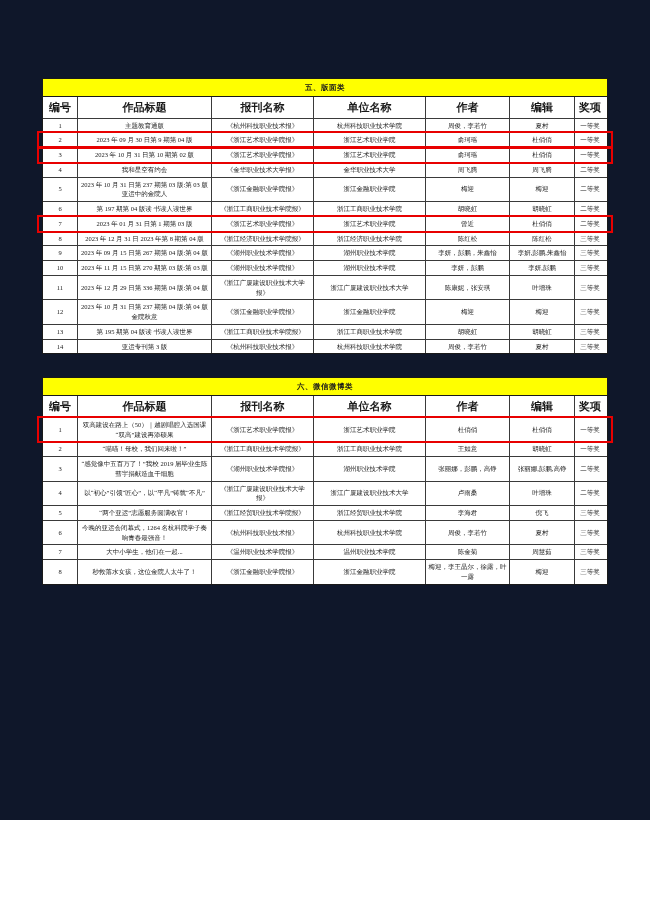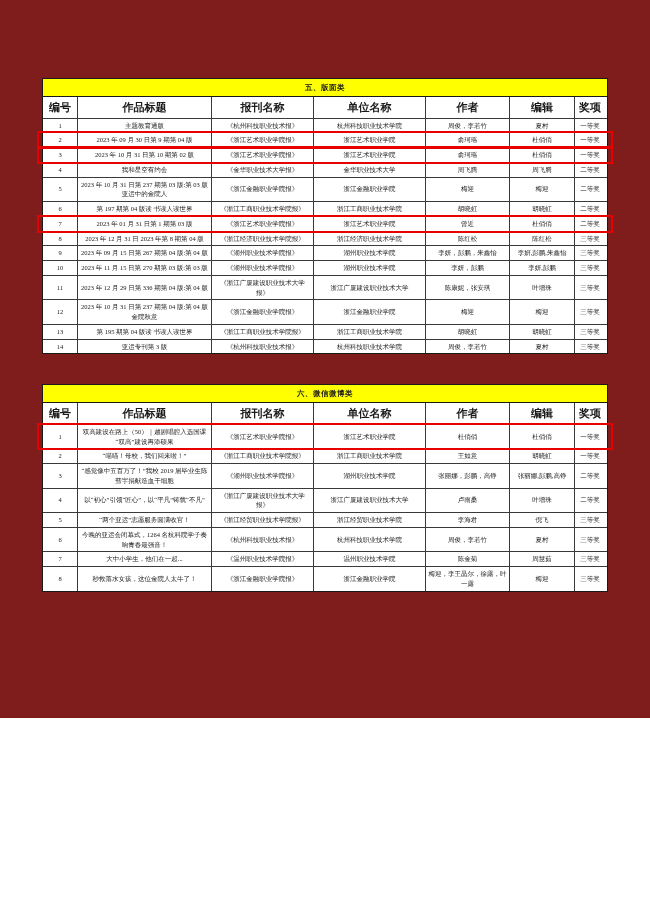--- a/index.html
+++ b/index.html
@@ -3,25 +3,25 @@
 <meta charset="utf-8">
 <style>
   * { margin: 0; padding: 0; box-sizing: border-box; }
   html, body { background: #ffffff; }
   body {
     width: 650px; height: 919px;
     font-family: "Liberation Serif", "DejaVu Serif", serif;
     color: #1a1a1a;
     overflow: hidden;
   }
-  .page { position: relative; width: 650px; height: 718px; background: #7f1d1d; }
+  .page { position: relative; width: 650px; height: 820px; background: #0f172a; }
   .content { padding: 78px 42px 0 42px; }
 
   .tbl { width: 566px; border: 1.4px solid #1a1a1a; background: #fff; }
-  .tbl + .tbl { margin-top: 30px; }
+  .tbl + .tbl { margin-top: 23px; }
 
   .tbl-title {
     background: #ffff00;
     border-bottom: 1px solid #1a1a1a;
     font-weight: bold;
     font-size: 7.5px;
     text-align: center;
     padding: 3.5px 0;
     letter-spacing: 0.5px;
   }

